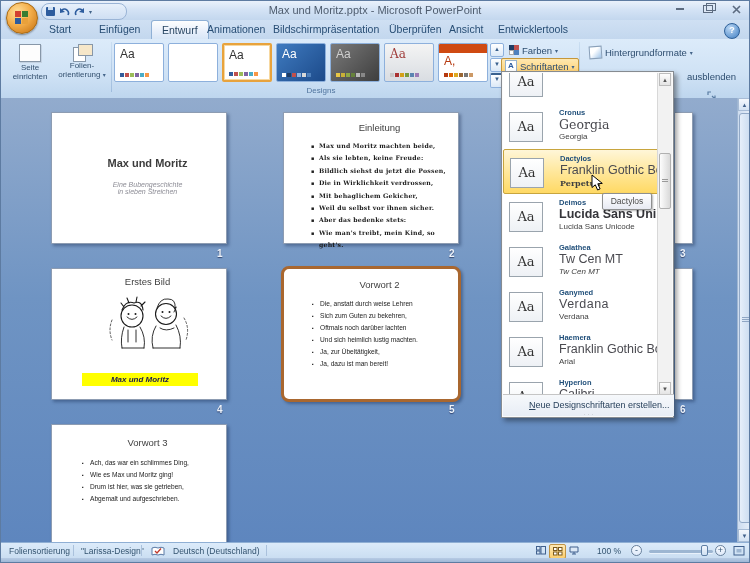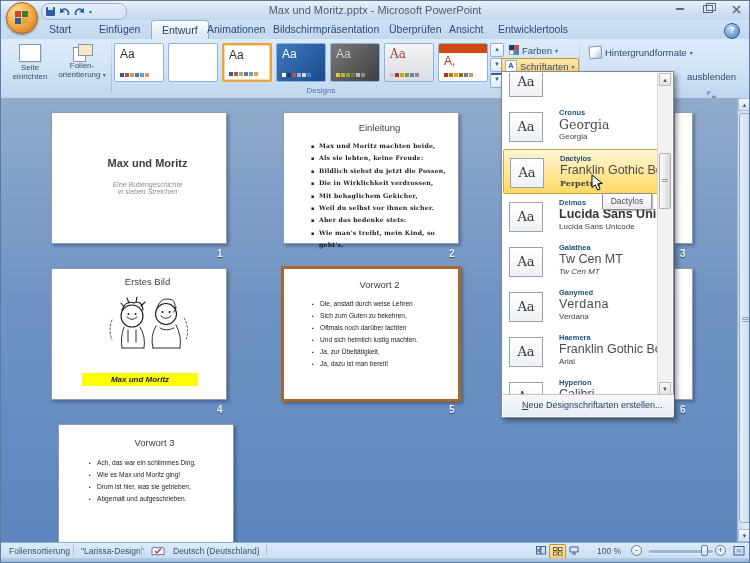--- a/index.html
+++ b/index.html
@@ -97,21 +97,21 @@
   .fi .mn{font-size:8px;color:#3f3f3f;line-height:10px;white-space:nowrap;}
   .fi .mj.serif{font-family:"DejaVu Serif",serif;}
   .fi .mj.bold{font-weight:bold;color:#35353a;}
   .fsb{position:absolute;right:1px;top:1px;width:14px;height:322px;background:#f2f2f2;border-left:1px solid #d8d8d8;}
   .fsb .a{position:absolute;left:1px;width:12px;height:13px;text-align:center;font-size:6px;color:#555;line-height:13px;
      background:linear-gradient(#fdfdfd,#e4e4e4);border:1px solid #bcbcbc;box-sizing:border-box;}
   .fsb .t{position:absolute;left:1px;top:80px;width:12px;height:56px;background:linear-gradient(90deg,#fdfdfd,#d9d9d9);
      border:1px solid #b0b0b0;border-radius:2px;box-sizing:border-box;}
   .fsb .t i{display:block;margin:25px auto 0;width:6px;height:1px;background:#9a9a9a;box-shadow:0 2px 0 #9a9a9a;}
   .ffoot{position:absolute;left:1px;bottom:1px;width:171px;height:22px;background:linear-gradient(#f6f8fb,#e7edf5);
-     border-top:1px solid #c5c5c5;font-size:9px;color:#29425c;line-height:20px;padding-left:19px;box-sizing:border-box;}
+     border-top:1px solid #c5c5c5;font-size:9px;color:#29425c;line-height:20px;padding-left:26px;box-sizing:border-box;}
   .ffoot .u{text-decoration:underline;}
   .fgrip{position:absolute;left:0;bottom:-1px;width:100%;text-align:center;font-size:6px;color:#9a9a9a;line-height:5px;}
   
   .tip{position:absolute;left:601px;top:192px;width:48px;height:15px;background:linear-gradient(#ffffff,#e8eaf3);
      border:1px solid #8e8f8f;border-radius:2px;font-size:8.5px;color:#4c4c4c;text-align:center;line-height:14px;
      box-shadow:1px 1px 2px rgba(0,0,0,.3);z-index:60;}
   .cursor{position:absolute;left:590px;top:173px;z-index:70;}
   
   .status{position:absolute;left:0;top:541px;width:100%;height:16px;
      background:linear-gradient(#dcebfa,#c9ddf1);border-top:1px solid #8fafd4;font-size:8.5px;color:#33536f;}
@@ -346,37 +346,37 @@
           <circle cx="62.5" cy="22" r="1" fill="#1a1a1a" stroke="none"></circle>
           <circle cx="69.5" cy="22" r="1" fill="#1a1a1a" stroke="none"></circle>
           <path d="M56 36 Q50 46 53 58 M76 35 Q82 46 80 58 M53 58 L80 58 M60 38 Q66 42 74 38" stroke-width="0.9"></path>
           <path d="M12 30 Q8 40 12 50 M84 28 Q90 38 86 50" stroke-width="0.7" stroke-dasharray="2 2"></path>
         </g>
       </svg>
       <div class="banner" style="left:30px;top:104px;width:116px;height:13px;font-size:8px;line-height:13px;">Max und Moritz</div>
     </div>
     <div class="snum" style="left:216px;top:306px;">4</div>
 
-    <div class="slide sel" style="left:280px;top:168px;width:180px;height:136px;">
+    <div class="slide sel" style="left:280px;top:168px;width:180px;height:136px;border-radius:8px;">
       <div class="s-title" style="margin-top:10px;font-size:9.5px;font-weight:normal;color:#3f3f3f;">Vorwort 2</div>
       <ul class="bul" style="margin:8px 4px 0 11px;font-size:6.6px;line-height:12px;color:#2a2a2a;">
         <li>Die, anstatt durch weise Lehren</li>
         <li>Sich zum Guten zu bekehren,</li>
         <li>Oftmals noch darüber lachten</li>
         <li>Und sich heimlich lustig machten.</li>
         <li>Ja, zur Übeltätigkeit,</li>
         <li>Ja, dazu ist man bereit!</li>
       </ul>
     </div>
     <div class="snum" style="left:448px;top:306px;">5</div>
 
     <div class="slide" style="left:674px;top:170px;width:17px;border-left:none;"></div>
     <div class="snum" style="left:679px;top:306px;">6</div>
 
-    <div class="slide" style="left:50px;top:326px;margin-left:7px;">
+    <div class="slide" style="left:50px;top:326px;">
       <div class="s-title" style="margin-top:12px;font-size:9.5px;font-weight:normal;color:#3f3f3f;">Vorwort 3</div>
       <ul class="bul" style="margin:9px 4px 0 13px;font-size:6.6px;line-height:12px;color:#2a2a2a;">
         <li>Ach, das war ein schlimmes Ding,</li>
         <li>Wie es Max und Moritz ging!</li>
         <li>Drum ist hier, was sie getrieben,</li>
         <li>Abgemalt und aufgeschrieben.</li>
       </ul>
     </div>
 
     <div class="vsb">

